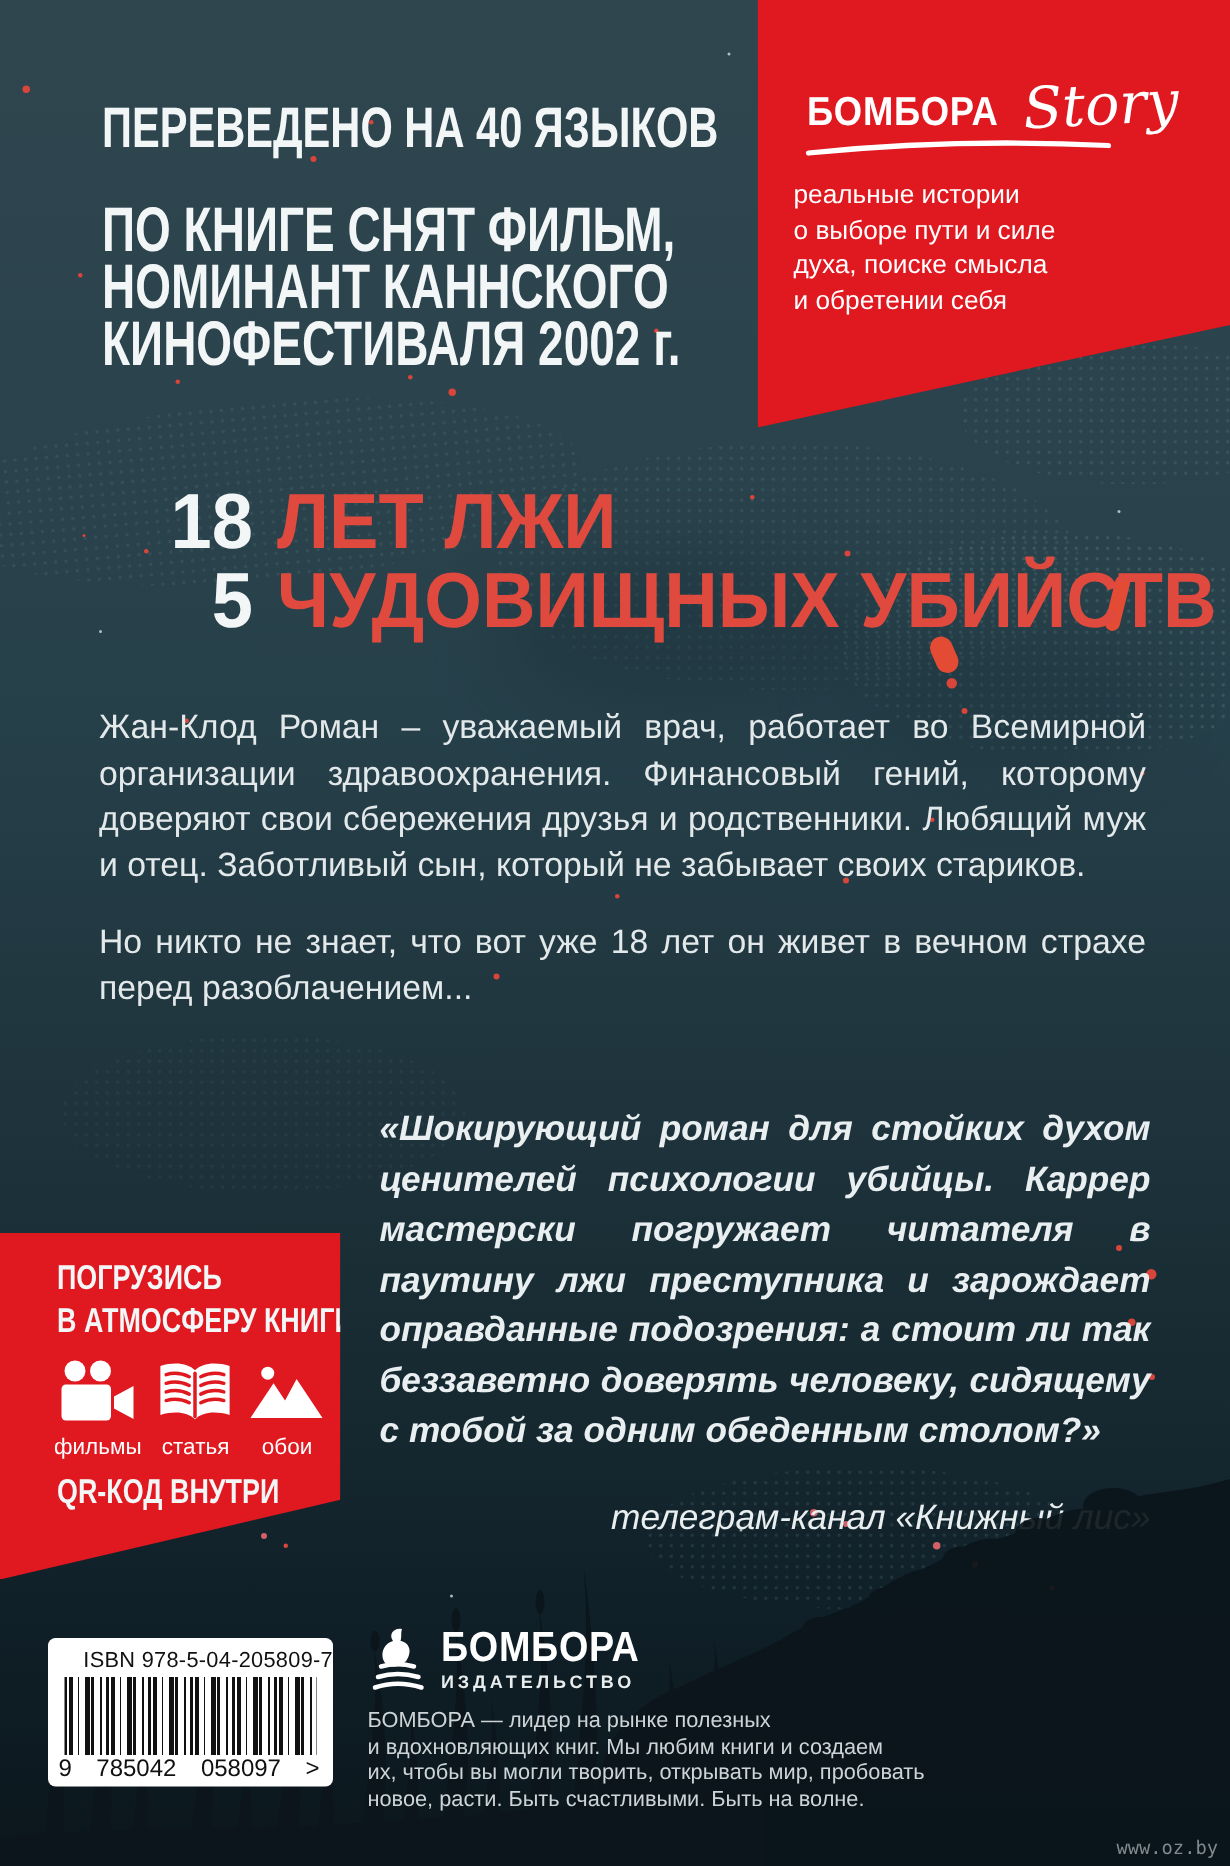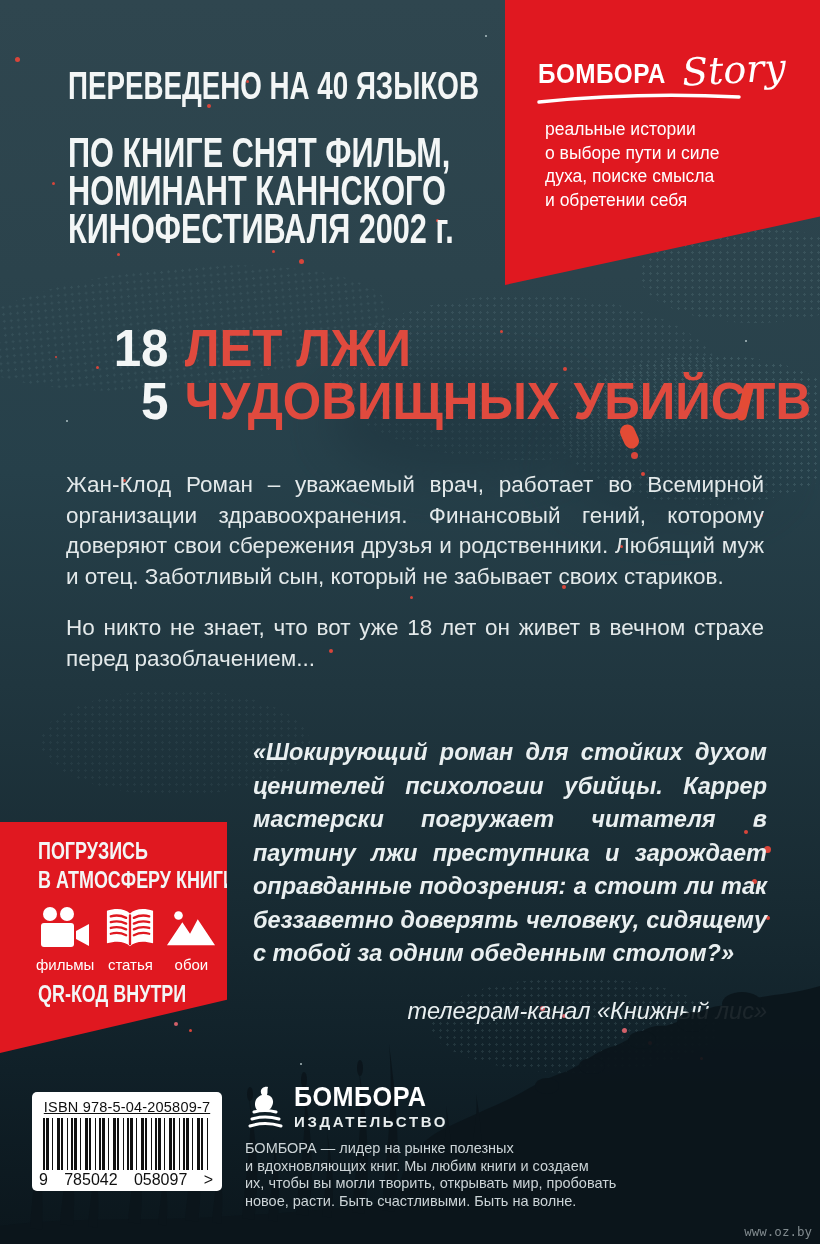--- a/index.html
+++ b/index.html
@@ -19,21 +19,21 @@
   .cond{display:inline-block;transform-origin:left top;white-space:nowrap;font-weight:bold;color:#f3f6f6;}
   .translated{position:absolute;left:68px;top:67px;font-size:38px;line-height:38px;transform:scaleX(.73);}
   .film{position:absolute;left:68px;top:134px;font-size:42px;line-height:38px;transform:scaleX(.73);}
   
   .story-box{position:absolute;left:505px;top:0;width:315px;height:285px;
     clip-path:polygon(0 0,100% 0,100% 76%,0 100%);}
   .story-logo{position:absolute;left:33px;top:48px;display:flex;align-items:baseline;color:#fff;}
   .story-brand{font-weight:bold;font-size:27px;letter-spacing:.5px;transform:scaleX(.9);transform-origin:left bottom;display:inline-block;}
   .story-script{font-family:"DejaVu Serif",serif;font-style:italic;font-size:38px;margin-left:2px;display:inline-block;transform:rotate(-3deg);}
   .story-swoosh{position:absolute;left:31px;top:90px;}
-  .story-tagline{position:absolute;left:40px;top:118px;color:#fff;font-size:17.5px;line-height:23.5px;font-weight:500;}
+  .story-tagline{position:absolute;left:24px;top:118px;color:#fff;font-size:17.5px;line-height:23.5px;font-weight:500;}
   
   .stats{position:absolute;left:104px;top:322px;transform:scaleX(.95);transform-origin:left top;
     font-weight:bold;font-size:52px;line-height:53px;white-space:nowrap;}
   .stats .row{display:flex;}
   .stats .num{width:68px;text-align:right;color:#f3f6f6;}
   .stats .label{margin-left:17px;color:#e04a3e;}
   
   .annotation{position:absolute;left:66px;top:470px;width:698px;color:#e3e9ea;
     font-size:22.5px;line-height:30.5px;text-align:justify;}
   .annotation p{margin:0 0 21px 0;}
@@ -46,31 +46,31 @@
   .immerse{position:absolute;left:0;top:822px;width:227px;height:231px;
     clip-path:polygon(0 0,100% 0,100% 77%,0 100%);color:#fff;}
   .immerse .title{position:absolute;left:38px;top:15px;font-size:23px;line-height:29px;}
   .immerse .icons{position:absolute;left:36px;top:84px;display:flex;align-items:flex-end;gap:11px;}
   .immerse .item{display:flex;flex-direction:column;align-items:center;}
   .immerse .item .lbl{margin-top:8px;font-size:15px;}
   .immerse .footer{position:absolute;left:38px;top:158px;font-size:23px;line-height:29px;}
   
   .barcode{position:absolute;left:32px;top:1092px;width:190px;height:99px;background:#fff;
     border-radius:5px;color:#101010;}
-  .barcode .isbn{margin-top:7px;text-align:center;font-size:14.5px;letter-spacing:.2px;text-decoration:underline;}
+  .barcode .isbn{margin-top:7px;text-align:right;font-size:14.5px;letter-spacing:.2px;}
   .barcode .bars{margin:3px 11px 0 11px;height:52px;
     background:repeating-linear-gradient(90deg,#111 0 2px,#fff 2px 3px,#111 3px 6px,#fff 6px 9px,#111 9px 10px,#fff 10px 14px,#111 14px 17px,#fff 17px 18px,#111 18px 20px,#fff 20px 24px,#111 24px 25px,#fff 25px 28px);}
   .barcode .digits{display:flex;justify-content:space-between;padding:0 8px 0 6px;font-size:16px;margin-top:1px;}
   .barcode .digits span{background:#fff;padding:0 1px;}
   
   .publisher{position:absolute;left:245px;top:1083px;color:#fff;}
   .pub-row{display:flex;align-items:center;gap:9px;}
   .pub-names{display:flex;flex-direction:column;}
   .pub-name{font-weight:bold;font-size:28px;line-height:28px;transform:scaleX(.9);transform-origin:left center;display:inline-block;letter-spacing:.5px;}
-  .pub-sub{font-weight:bold;font-size:15px;letter-spacing:2.6px;margin-top:2px;color:#e8edee;text-align:right;}
+  .pub-sub{font-weight:bold;font-size:12px;letter-spacing:2.6px;margin-top:2px;color:#e8edee;}
   .pub-desc{margin-top:10px;font-size:14.5px;line-height:17.5px;color:#ccd4d7;}
   
   .watermark{position:absolute;right:8px;bottom:5px;font-family:"DejaVu Sans Mono",monospace;
     font-size:12.5px;color:#808a8e;text-align:center;}
   .grass{position:absolute;left:0;top:974px;pointer-events:none;}
   .redbox-fill{width:100%;height:100%;}
 </style>
 </head>
 <body>
 

